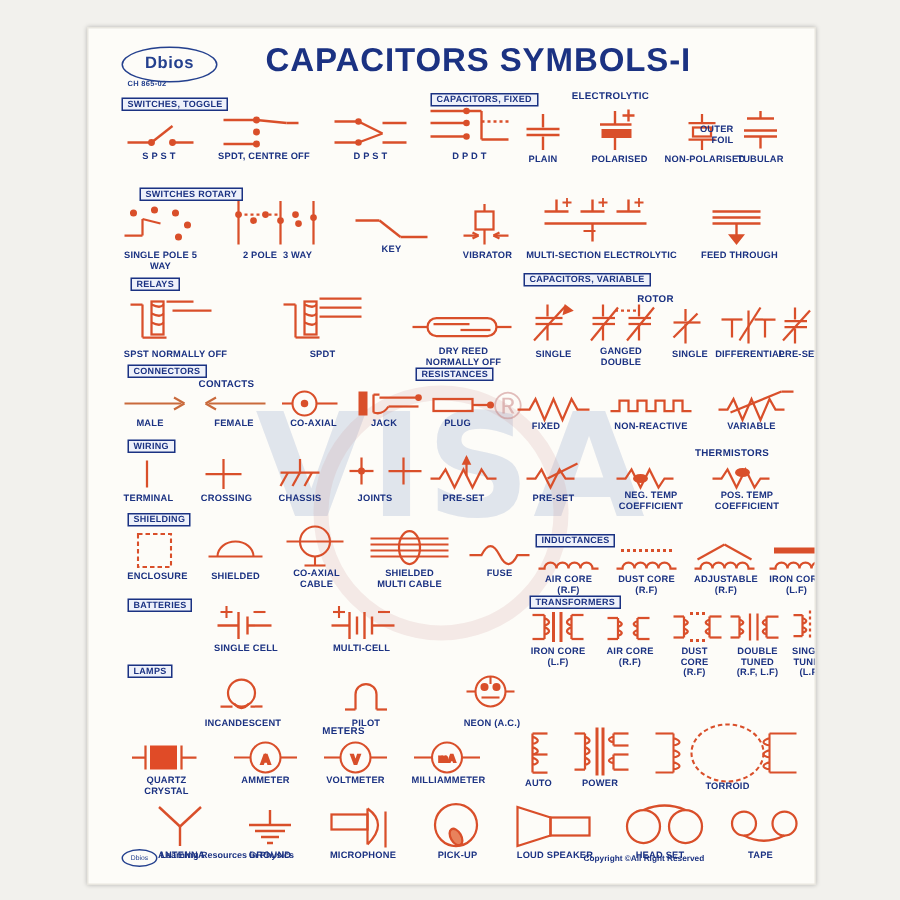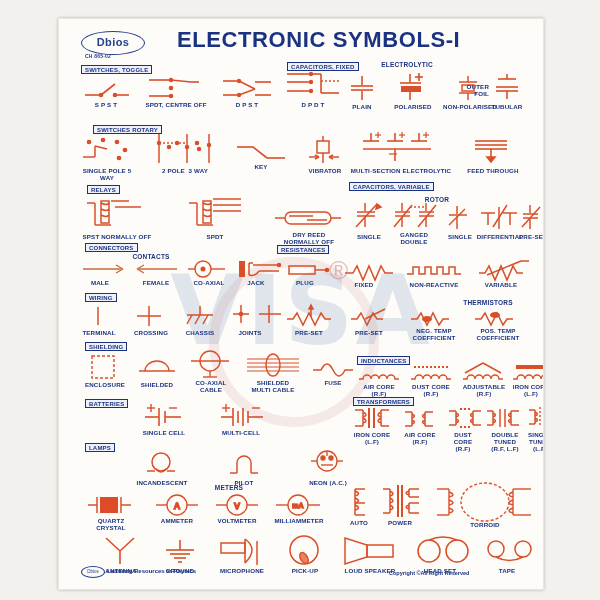--- a/index.html
+++ b/index.html
@@ -43,21 +43,21 @@
 <div id="poster">
 <div class="sheet">
 
   <div class="wm">VISA</div>
   <div class="wm2">®</div>
   <div class="wmcirc"></div>
 
   <div class="hdr">
     <div class="logo">Dbios</div>
     <div class="logosub">CH 865-02</div>
-    <div class="title">ELECTRONIC SYMBOLS-I</div>
+    <div class="title">CAPACITORS SYMBOLS-I</div>
   </div>
 
   <div class="cat" style="left:22px;top:46px;">SWITCHES, TOGGLE</div>
   <div class="cat" style="left:228px;top:43px;">CAPACITORS, FIXED</div>
   <div class="sec" style="left:308px;top:42px;width:80px;">ELECTROLYTIC</div>
 
   <div class="sym" style="left:24px;top:62px;">
     <svg width="48" height="18">
           <g stroke="#d94f2a" stroke-width="1.6" fill="none">
       <line x1="2" y1="14" x2="18" y2="14"></line>

